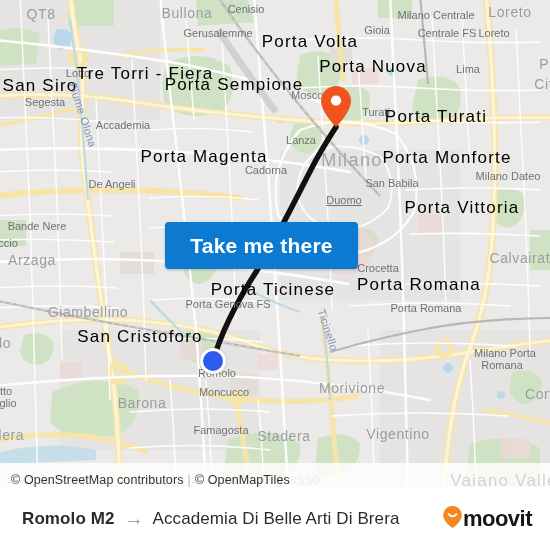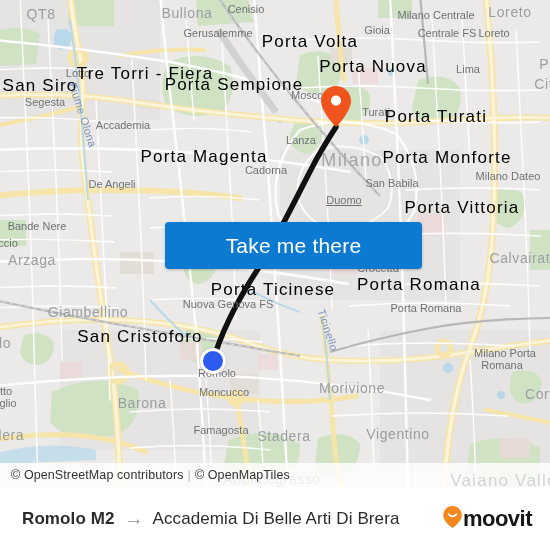--- a/index.html
+++ b/index.html
@@ -51,40 +51,40 @@
     transform: translate(-50%, -50%);
     background: #2d5bf0;
     border: 3px solid #ffffff;
     box-shadow: 0 0 2px rgba(0,0,0,.25);
   }
 
   
   #cta {
     position: absolute;
     left: 165px; top: 222px;
-    width: 257px; height: 47px;
+    width: 193px; height: 47px;
     background: #0b7ad0;
     border: none;
     border-radius: 4px;
     color: #ffffff;
     font-family: "Liberation Sans", sans-serif;
     font-size: 21px;
     letter-spacing: .2px;
     cursor: pointer;
     box-shadow: 0 1px 3px rgba(0,0,0,.22);
-    display: flex; align-items: center; justify-content: center;
+    display: flex; align-items: center; justify-content: center; font-weight: bold;
   }
 
   
   #attribution {
     position: absolute;
     left: 0; top: 463px;
     width: 550px; height: 24px;
     background: rgba(255,255,255,.82);
-    display: flex; align-items: center;
+    display: flex; align-items: flex-end;
     padding-left: 11px;
     font-size: 12.5px;
     color: #333333;
     letter-spacing: .1px;
   }
   #attribution .sep { color: #b9b9b9; padding: 0 4px; }
 
   
   #footer {
     position: absolute;
@@ -338,21 +338,21 @@
         <div class="lbl station" style="left: 344px; top: 200px; text-decoration: underline;">Duomo</div>
         <div class="lbl district big" style="left: 462px; top: 208px;">Porta Vittoria</div>
         <div class="lbl station" style="left: 37px; top: 226px;">Bande Nere</div>
         <div class="lbl station" style="left: 8px; top: 243px;">ccio</div>
         <div class="lbl district" style="left: 32px; top: 260px;">Arzaga</div>
         <div class="lbl district" style="left: 524px; top: 258px;">Calvairate</div>
         <div class="lbl station" style="left: 378px; top: 268px;">Crocetta</div>
         <div class="lbl district big" style="left: 273px; top: 290px;">Porta Ticinese</div>
         <div class="lbl district big" style="left: 419px; top: 285px;">Porta Romana</div>
         <div class="lbl district" style="left: 88px; top: 312px;">Giambellino</div>
-        <div class="lbl station" style="left: 228px; top: 304px;">Nuova Genova FS</div>
+        <div class="lbl station" style="left: 228px; top: 304px;">Porta Genova FS</div>
         <div class="lbl station" style="left: 426px; top: 308px;">Porta Romana</div>
         <div class="lbl district big" style="left: 140px; top: 337px;">San Cristoforo</div>
         <div class="lbl river" style="left: 328px; top: 330px; transform: translate(-50%, -50%) rotate(72deg);">Ticinello</div>
         <div class="lbl station" style="left: 505px; top: 353px;">Milano Porta</div>
         <div class="lbl station" style="left: 502px; top: 365px;">Romana</div>
         <div class="lbl district" style="left: 5px; top: 343px;">lo</div>
         <div class="lbl station" style="left: 217px; top: 373px;">Romolo</div>
         <div class="lbl station" style="left: 224px; top: 392px;">Moncucco</div>
         <div class="lbl district" style="left: 352px; top: 388px;">Morivione</div>
         <div class="lbl district" style="left: 541px; top: 394px;">Corv</div>

